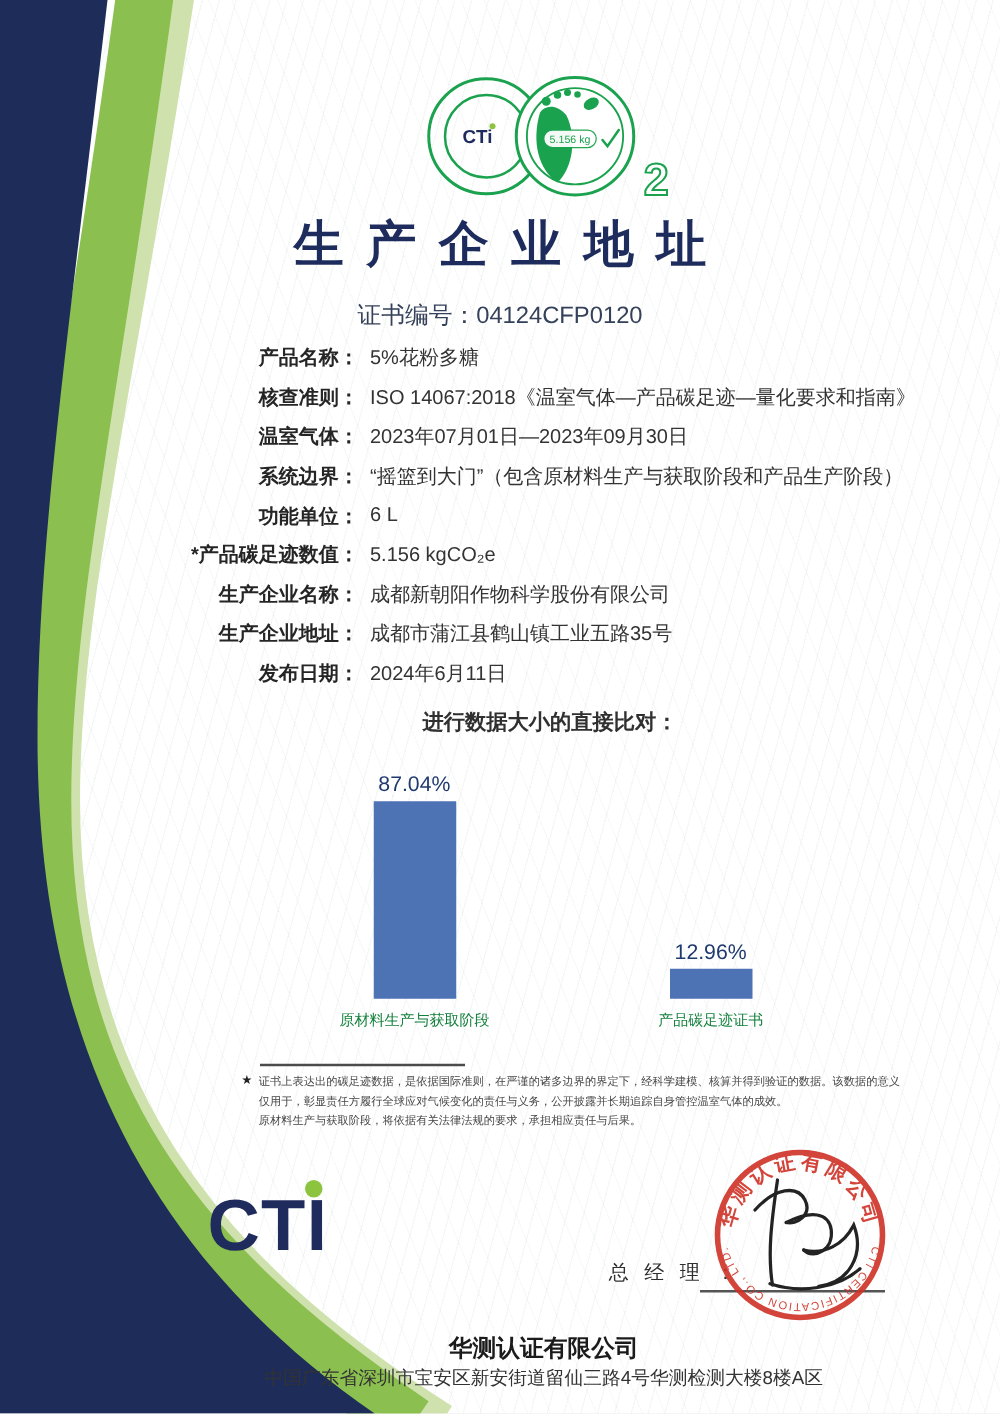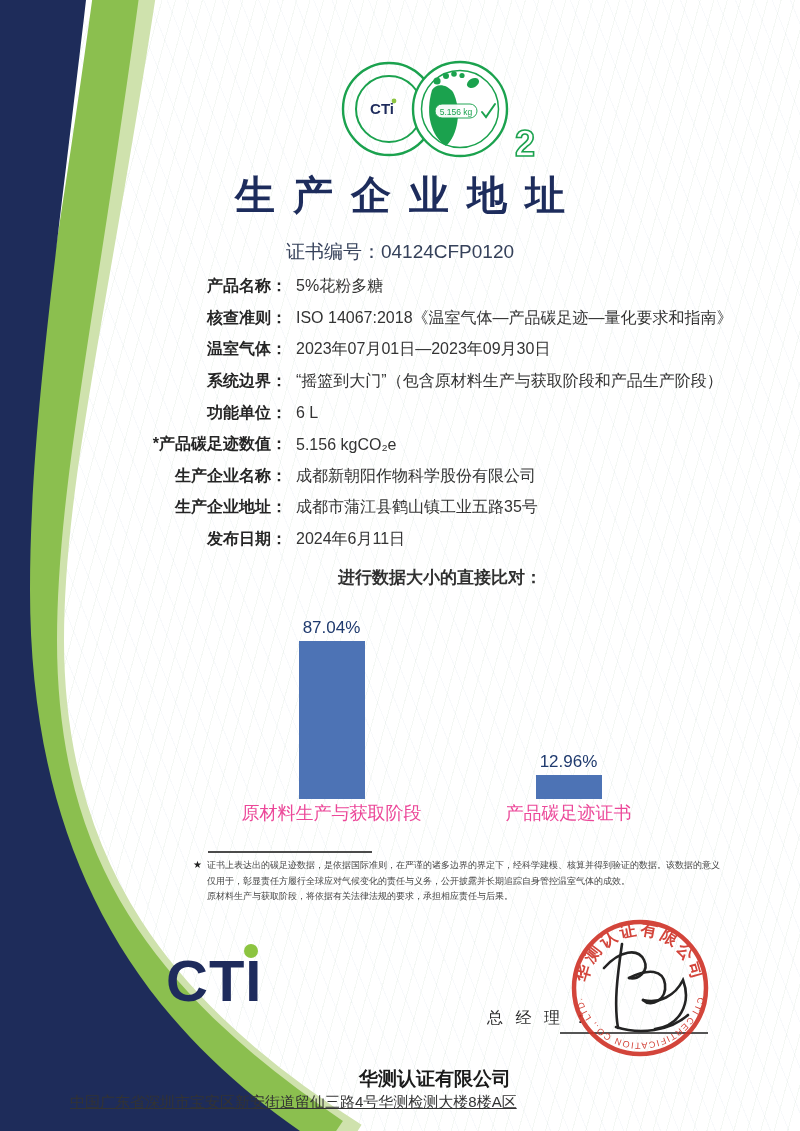--- a/index.html
+++ b/index.html
@@ -36,40 +36,40 @@
 
   .chart-title {
     position:absolute; top:566px; left:240px; width:400px;
     text-align:center; font-size:17px; font-weight:bold; color:#303030;
   }
   .chart { position:absolute; left:230px; top:592px; width:440px; }
   .bars-row { display:flex;gap:34px; }
   .bar-group { width:50%; display:flex; flex-direction:column; align-items:center; justify-content:flex-end; height:233px; }
   .bar-value { font-size:17px; color:#1f3a6e; margin-bottom:3px; }
   .bar-rect { width:66px; }
-  .bar-cat { height:26px; display:flex; align-items:flex-end; font-size:18px; color:#ec4899; font-weight:500; white-space:nowrap; }
+  .bar-cat { height:26px; display:flex; align-items:flex-end; font-size:12px; color:#15803d; font-weight:500; white-space:nowrap; }
 
   .foot-divider { position:absolute; left:208px; top:851px; width:164px; height:2px; background:#4b4b4b; }
   .footnote { position:absolute; left:193px; top:858px; width:490px; padding-left:14px; }
   .fn-star { position:absolute; left:0; top:1px; font-size:10px; color:#222; }
   .fn-line { font-size:9px; line-height:15.6px; color:#464646; white-space:nowrap; }
 
   .cti-big {
     position:absolute; left:166px; top:952px; font-size:58px; font-weight:800;
     color:#1e2b5c; letter-spacing:1px; line-height:1;
   }
   .cti-dot { position:absolute; right:4px; top:-8px; width:14px; height:14px; border-radius:50%; background:#8cc440; }
 
   .gm-line { position:absolute; left:487px; top:1008px; font-size:16px; color:#2e2e2e; letter-spacing:4px; font-weight:500; white-space:nowrap; }
   .gm-underline { position:absolute; left:560px; top:1032px; width:148px; height:1.5px; background:#555; }
 
   .stamp-svg { position:absolute; left:558px; top:908px; width:164px; height:164px; }
 
   .footer-company { position:absolute; top:1066px; left:70px; width:730px; text-align:center; font-size:19px; font-weight:bold; color:#1b1b1b; }
-  .footer-address { position:absolute; top:1093px; left:70px; width:730px; text-align:left; font-size:15px; color:#333;text-decoration:underline; }
+  .footer-address { position:absolute; top:1093px; left:70px; width:730px; text-align:center; font-size:15px; color:#333; }
 </style>
 </head>
 <body>
 
 <div class="page">
   <div class="mesh"></div>
 
   <svg class="deco" viewBox="0 0 800 1131" preserveAspectRatio="none">
     <path d="M140,-20 C92,300 46,480 46,640 C46,870 158,1018 352,1140" stroke="#cfe2ad" stroke-width="36" fill="none"></path>
     <path d="M118,-20 C76,300 34,480 34,640 C34,870 135,1008 330,1140" stroke="#8bbf4f" stroke-width="46" fill="none"></path>

